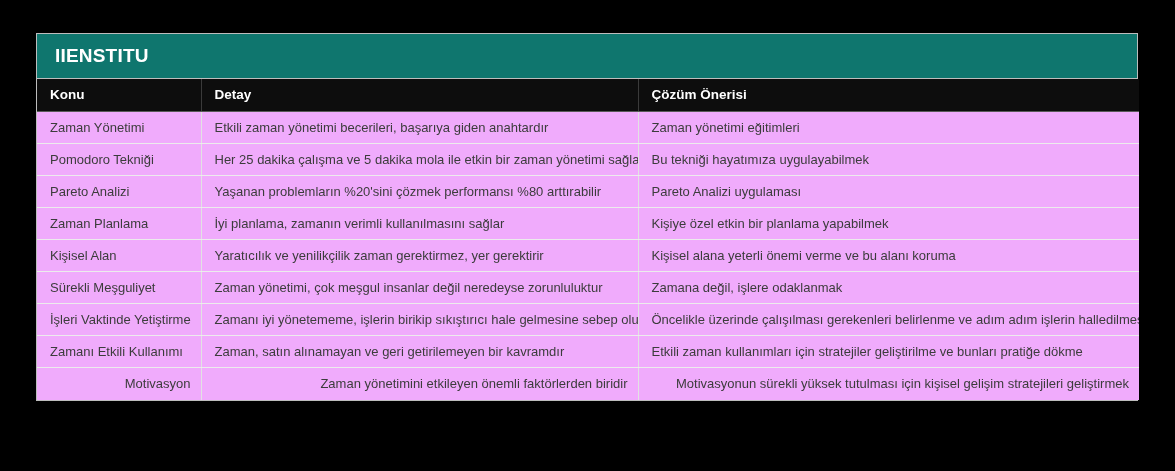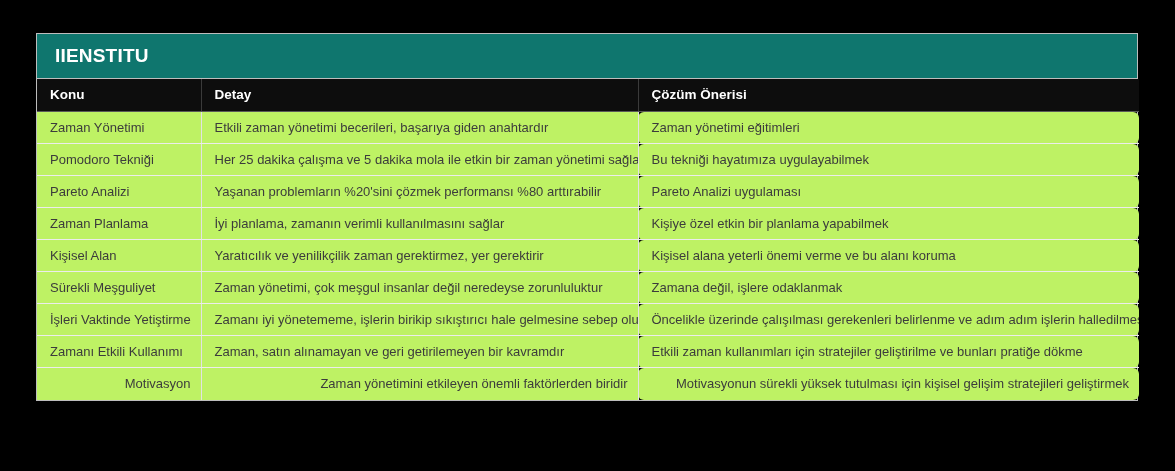--- a/index.html
+++ b/index.html
@@ -62,36 +62,36 @@
     padding: 8px 12px 9px 13px;
     height: 30px;
     vertical-align: middle;
     border-right: 1px solid #3a3a3a;
     border-bottom: 1px solid #5a5a5a;
     white-space: nowrap;
   }
   thead th:last-child { border-right: none; }
 
   tbody tr {
-    background: #bef264;
+    background: #f0abfc;
   }
 
   tbody td {
     color: #3c3c3c;
     font-size: 13px;
     text-align: left;
     padding: 7px 10px 7px 13px;
     height: 32px;
     vertical-align: middle;
     border-right: 1px solid #e2e2e2;
     border-bottom: 1px solid #ececec;
     white-space: nowrap;
     overflow: hidden;
   }
-  tbody td:last-child { border-right: none; border-radius: 6px; }
+  tbody td:last-child { border-right: none; }
   tbody tr:last-child td { border-bottom: none; text-align: right; }
 
   col.c-konu   { width: 164px; }
   col.c-detay  { width: 437px; }
   col.c-cozum  { width: 501px; }
 </style>
 </head>
 <body>
 
 <div id="app">

